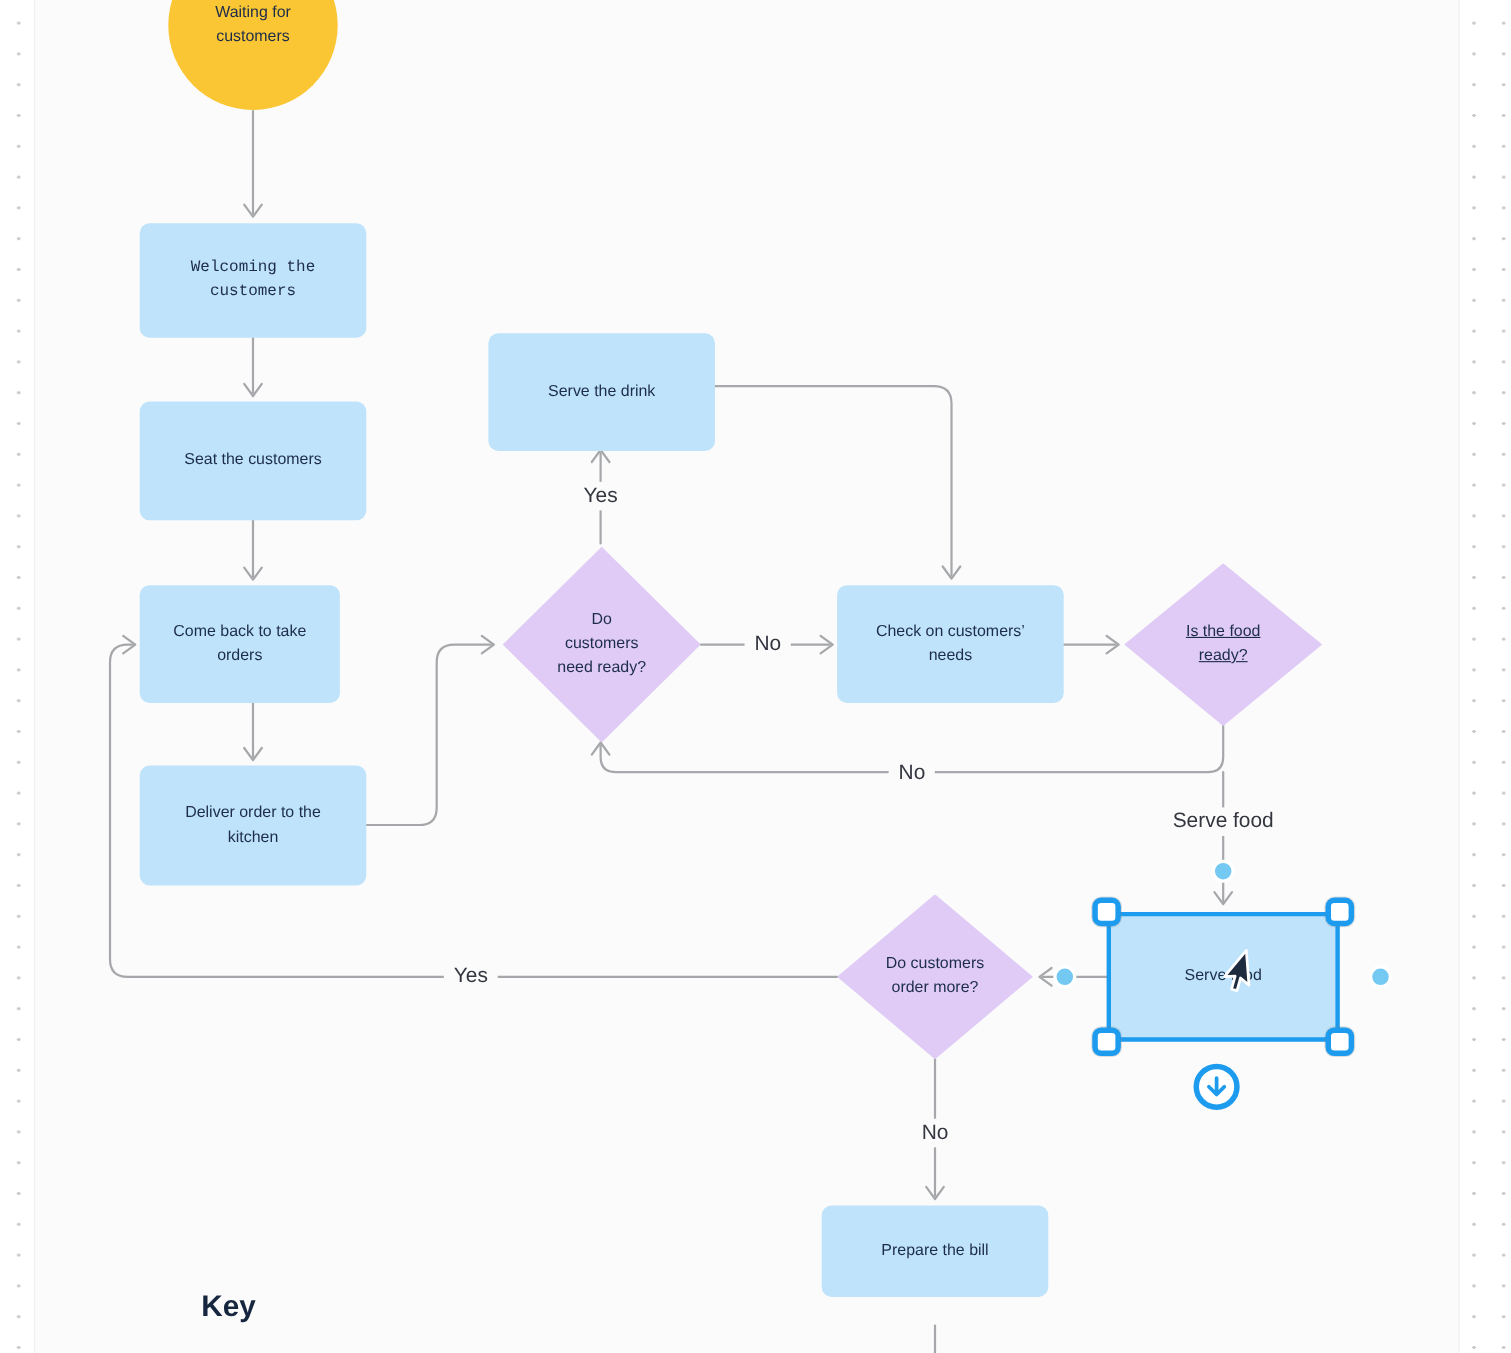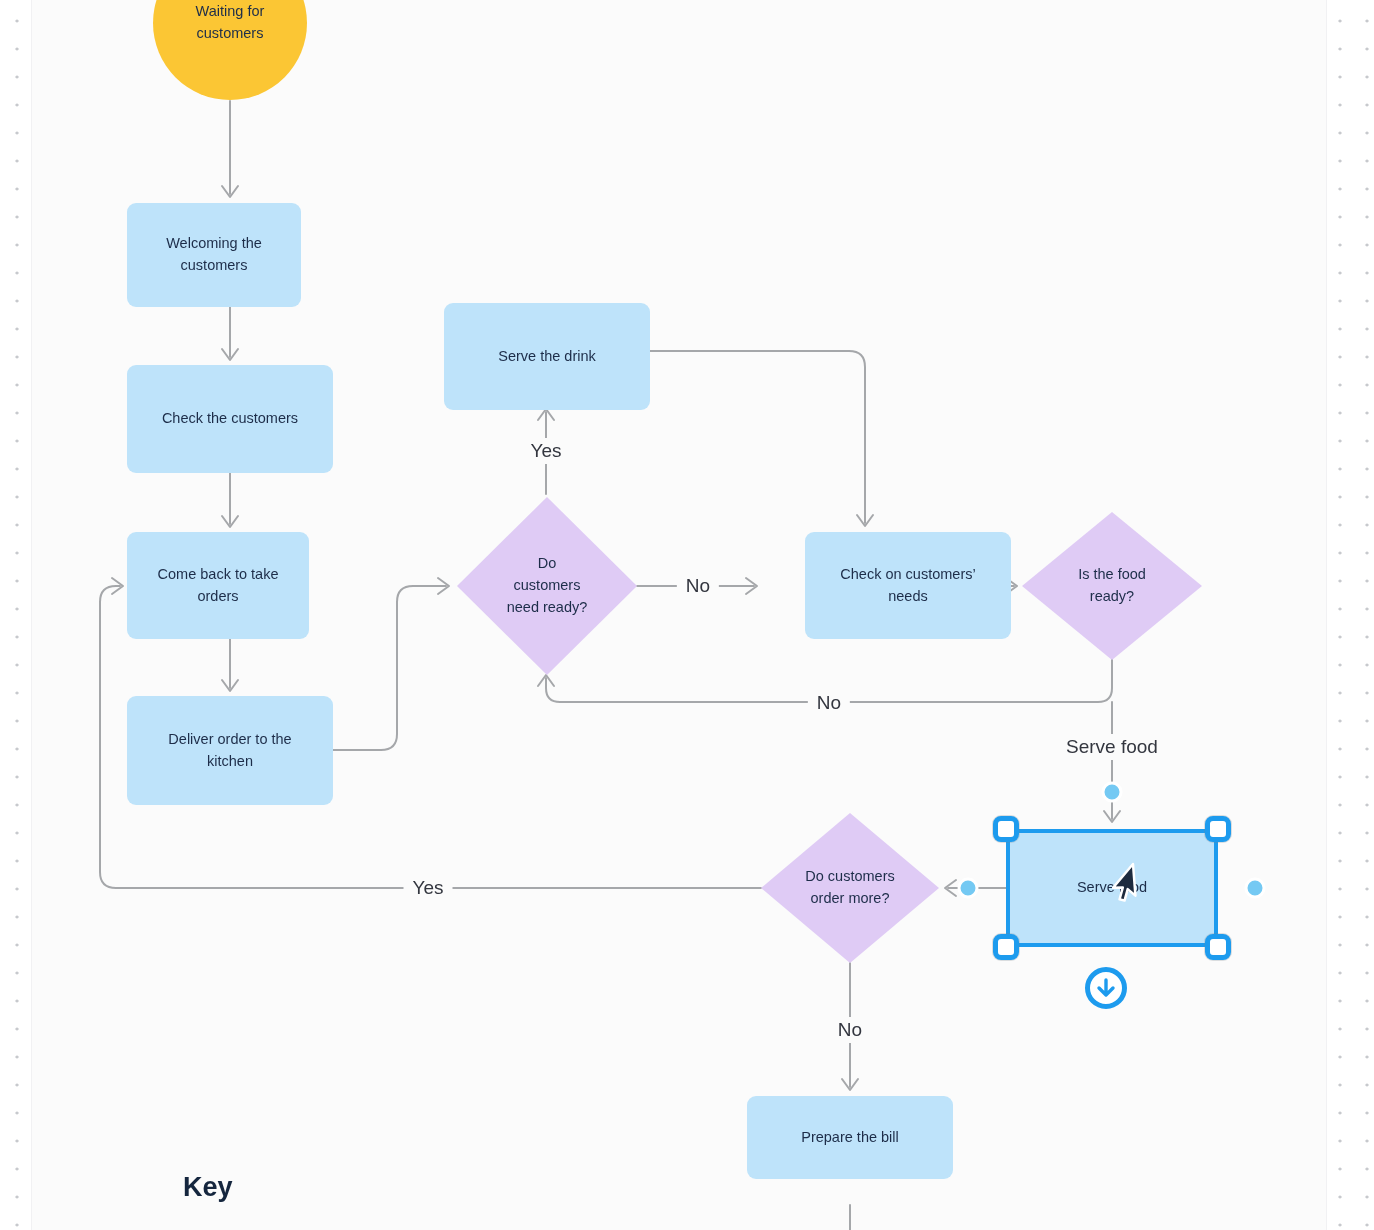--- a/index.html
+++ b/index.html
@@ -106,42 +106,42 @@
 <div class="edge-label" style="left:546px;top:451px;">Yes</div>
 <div class="edge-label" style="left:698px;top:586px;">No</div>
 <div class="edge-label" style="left:829px;top:703px;">No</div>
 <div class="edge-label" style="left:1112px;top:747px;">Serve food</div>
 <div class="edge-label" style="left:428px;top:888px;">Yes</div>
 <div class="edge-label" style="left:850px;top:1030px;">No</div>
 
 <div class="node circle" style="left:153px;top:-54px;width:154px;height:154px;">
   <span style="width:104px;">Waiting for customers</span>
 </div>
-<div class="node process" style="left:127px;top:203px;width:174px;height:104px;">
+<div class="node process" style="left:127px;top:203px;width:206px;height:104px;font-family:Liberation Mono, monospace;">
   <span>Welcoming the customers</span>
 </div>
 <div class="node process" style="left:127px;top:365px;width:206px;height:108px;">
-  <span>Check the customers</span>
+  <span>Seat the customers</span>
 </div>
 <div class="node process" style="left:127px;top:532px;width:182px;height:107px;">
   <span>Come back to take orders</span>
 </div>
 <div class="node process" style="left:127px;top:696px;width:206px;height:109px;">
   <span style="width:160px;">Deliver order to the kitchen</span>
 </div>
 <div class="node process" style="left:444px;top:303px;width:206px;height:107px;">
   <span>Serve the drink</span>
 </div>
 <div class="node decision" style="left:457px;top:497px;width:180px;height:178px;">
   <span style="width:84px;">Do customers need ready?</span>
 </div>
-<div class="node process" style="left:761px;top:532px;width:206px;height:107px;margin-left:44px;">
+<div class="node process" style="left:761px;top:532px;width:206px;height:107px;">
   <span>Check on customers’ needs</span>
 </div>
-<div class="node decision" style="left:1022px;top:512px;width:180px;height:148px;">
+<div class="node decision" style="left:1022px;top:512px;width:180px;height:148px;text-decoration:underline;">
   <span style="width:90px;">Is the food ready?</span>
 </div>
 <div class="node decision" style="left:761px;top:813px;width:178px;height:150px;">
   <span style="width:96px;">Do customers order more?</span>
 </div>
 <div class="node process" style="left:747px;top:1096px;width:206px;height:83px;">
   <span>Prepare the bill</span>
 </div>
 
 <div class="node selected-node" style="left:1006px;top:829px;width:212px;height:118px;">

